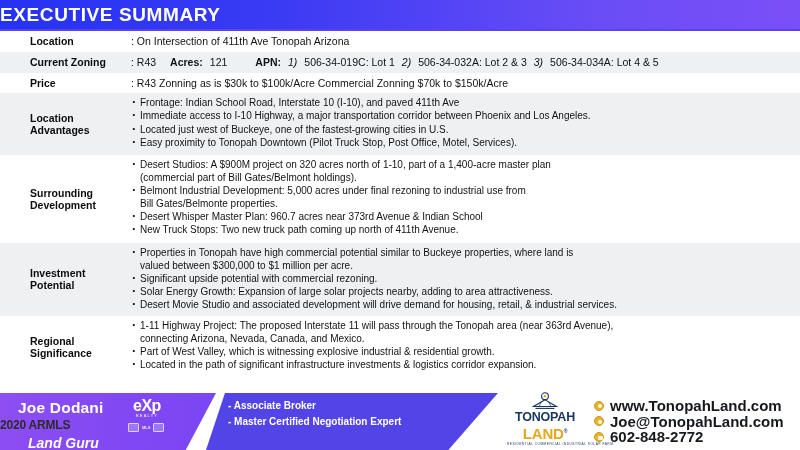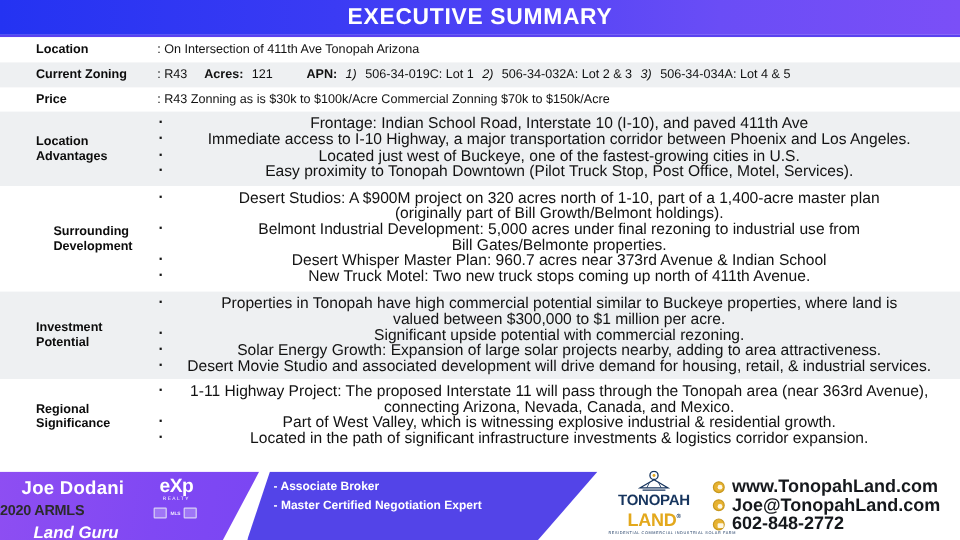--- a/index.html
+++ b/index.html
@@ -8,21 +8,21 @@
     background: #ffffff;
     font-family: "Liberation Sans", sans-serif;
     overflow: hidden;
   }
   #sheet { position: relative; width: 800px; height: 450px; background:#fff; }
 
   
   .header {
     height: 31px;
     background: linear-gradient(90deg, #2433f2 0%, #3b3bf4 35%, #6a4df6 75%, #7b4ff7 100%);
-    display: flex; align-items: center; justify-content: center;
+    display: flex; align-items: center; 
     border-bottom: 2px solid #5a42f0;
   }
   .header-title {
     color: #ffffff;
     font-size: 19px;
     font-weight: bold;
     letter-spacing: 0.6px;
   }
 
   
@@ -53,24 +53,23 @@
   .kv b { font-weight: bold; }
   .sp { display: inline-block; width: 14px; }
   .sp-sm { display: inline-block; width: 7px; }
   .num { font-style: italic; }
 
   ul.bullets { list-style: none; }
   ul.bullets li {
     position: relative;
     padding-left: 9px;
     margin: 0 0 0.5px 0;
-    font-size: 13px;
+    font-size: 10px;
     line-height: 12.6px;
     color: #121212;
-    text-align: center;
   }
   ul.bullets li:before {
     content: "\00B7";
     position: absolute;
     left: 1px; top: -1px;
     font-size: 13px;
     font-weight: bold;
     color: #121212;
   }
   ul.bullets li .cont { display: block; padding-left: 0; }
@@ -227,38 +226,38 @@
         <ul class="bullets">
           <li>Frontage: Indian School Road, Interstate 10 (I-10), and paved 411th Ave</li>
           <li>Immediate access to I-10 Highway, a major transportation corridor between Phoenix and Los Angeles.</li>
           <li>Located just west of Buckeye, one of the fastest-growing cities in U.S.</li>
           <li>Easy proximity to Tonopah Downtown (Pilot Truck Stop, Post Office, Motel, Services).</li>
         </ul>
       </div>
     </div>
 
     <div class="row plain" style="min-height:88px;">
-      <div class="cell-label vcenter" style="min-height:88px;justify-content:center;">
+      <div class="cell-label vcenter" style="min-height:88px;">
         <div>
           <div>Surrounding</div>
           <div>Development</div>
         </div>
       </div>
       <div class="cell-value">
         <ul class="bullets">
           <li>
             <span>Desert Studios: A $900M project on 320 acres north of 1-10, part of a 1,400-acre master plan</span>
-            <span class="cont">(originally part of Bill Growth/Belmont holdings).</span>
+            <span class="cont">(commercial part of Bill Gates/Belmont holdings).</span>
           </li>
           <li>
             <span>Belmont Industrial Development: 5,000 acres under final rezoning to industrial use from</span>
             <span class="cont">Bill Gates/Belmonte properties.</span>
           </li>
           <li>Desert Whisper Master Plan: 960.7 acres near 373rd Avenue &amp; Indian School</li>
-          <li>New Truck Motel: Two new truck stops coming up north of 411th Avenue.</li>
+          <li>New Truck Stops: Two new truck path coming up north of 411th Avenue.</li>
         </ul>
       </div>
     </div>
 
     <div class="row alt" style="min-height:72px;">
       <div class="cell-label vcenter" style="min-height:72px;">
         <div>
           <div>Investment</div>
           <div>Potential</div>
         </div>

